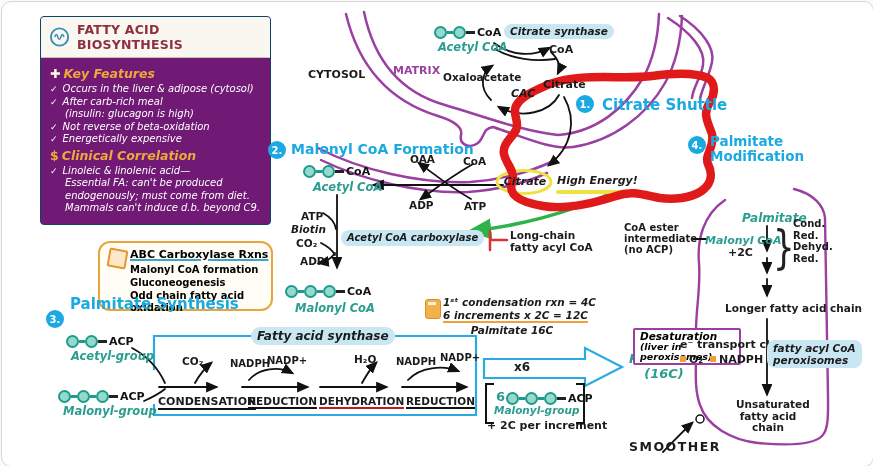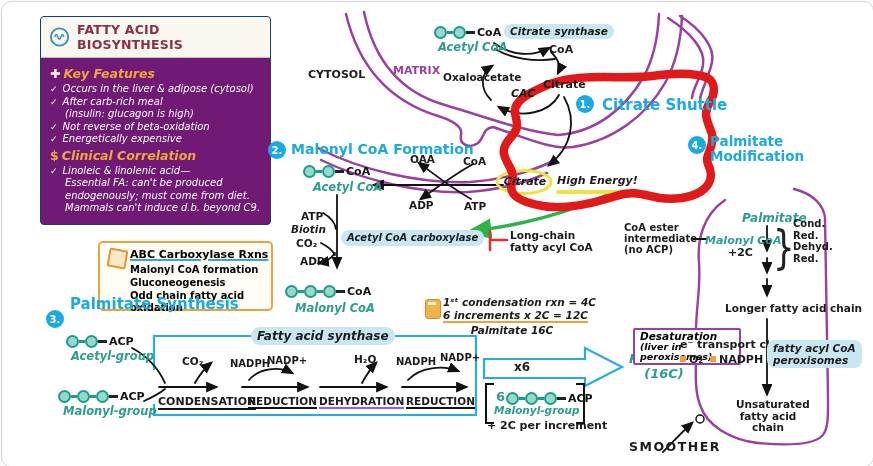--- a/index.html
+++ b/index.html
@@ -24,21 +24,21 @@
   .panel-head{background:#faf7f1;border-radius:3px 3px 0 0;display:flex;align-items:center;gap:7px;padding:5px 8px;border-bottom:1px solid #c9c2b4;}
   .panel-title{font-size:12.5px;font-weight:bold;color:#8c2f40;letter-spacing:.2px;}
   .panel-body{padding:6px 9px 9px;}
   .gold-head{color:#f0a83c;font-weight:bold;font-style:italic;font-size:12.5px;margin:2px 0 2px;}
   .gold-head .sym{color:#fdf6e3;font-style:normal;margin-right:3px;}
   .feat{display:flex;gap:5px;color:#fff;font-size:10px;font-style:italic;line-height:12.5px;}
   .feat .chk{flex:none;font-size:9px;}
   .feat.indent{margin-left:15px;}
   .subline{margin-left:15px;color:#fff;font-size:10px;font-style:italic;line-height:12.5px;}
   
-  .abcbox{position:absolute;left:96px;top:239px;width:171px;height:66px;background:#fffdf6;border:2px solid #e8a63a;border-radius:5px;}
+  .abcbox{position:absolute;left:96px;top:239px;width:171px;height:66px;background:#fffdf6;border:2px solid #e8a63a;border-radius:12px;}
   .note-icon{position:absolute;left:8px;top:6px;width:15px;height:15px;background:#fbe8c9;border:2px solid #e8952f;border-radius:2px;transform:rotate(10deg);}
   .abc-title{position:absolute;left:30px;top:5px;font-size:11px;font-weight:bold;text-decoration:underline;text-decoration-color:#36a6c9;text-decoration-thickness:2px;}
   .abc-line{position:absolute;left:30px;font-size:10px;font-weight:bold;line-height:12px;}
   
   .pbox{position:absolute;background:#fff;border:2px solid #9b3fa0;border-radius:2px;padding:1px 5px;}
   .pbox .l1{font-size:10.5px;font-weight:bold;font-style:italic;line-height:11px;}
   .pbox .l2{font-size:9.5px;font-weight:bold;font-style:italic;line-height:10px;}
   .brk{position:absolute;width:7px;height:37px;border:2.5px solid #111;}
   .brk.left{border-right:none;}
   .brk.right{border-left:none;}
@@ -291,21 +291,21 @@
 
   <div class="lb b" style="left:180px;top:353px;font-size:10.5px;">CO₂</div>
   <div class="lb b" style="left:228px;top:356px;font-size:10px;">NADPH</div>
   <div class="lb b" style="left:265px;top:353px;font-size:10px;">NADP+</div>
   <div class="lb b" style="left:352px;top:351px;font-size:10.5px;">H₂O</div>
   <div class="lb b" style="left:394px;top:354px;font-size:10px;">NADPH</div>
   <div class="lb b" style="left:438px;top:350px;font-size:10px;">NADP+</div>
 
   <div class="lb b" style="left:156px;top:393px;font-size:11px;border-bottom:2px solid #111;">CONDENSATION</div>
   <div class="lb b" style="left:246px;top:393px;font-size:10.5px;border-bottom:2px solid #111;">REDUCTION</div>
-  <div class="lb b" style="left:317px;top:393px;font-size:10.5px;border-bottom:2px solid #8b5cf6;">DEHYDRATION</div>
+  <div class="lb b" style="left:317px;top:393px;font-size:10.5px;border-bottom:2px solid #b91c1c;">DEHYDRATION</div>
   <div class="lb b" style="left:404px;top:393px;font-size:10.5px;border-bottom:2px solid #111;">REDUCTION</div>
 
   <div class="lb b center" style="left:500px;top:358px;width:40px;font-size:12px;">x6</div>
 
   <span class="brk left" style="left:483px;top:381px;"></span>
   <span class="brk right" style="left:574px;top:381px;"></span>
   <div class="lb b teal" style="left:494px;top:387px;font-size:13px;">6</div>
   <div class="beads" style="left:504px;top:390px;">
     <span class="bead"></span>
       <span class="lnk"></span>

